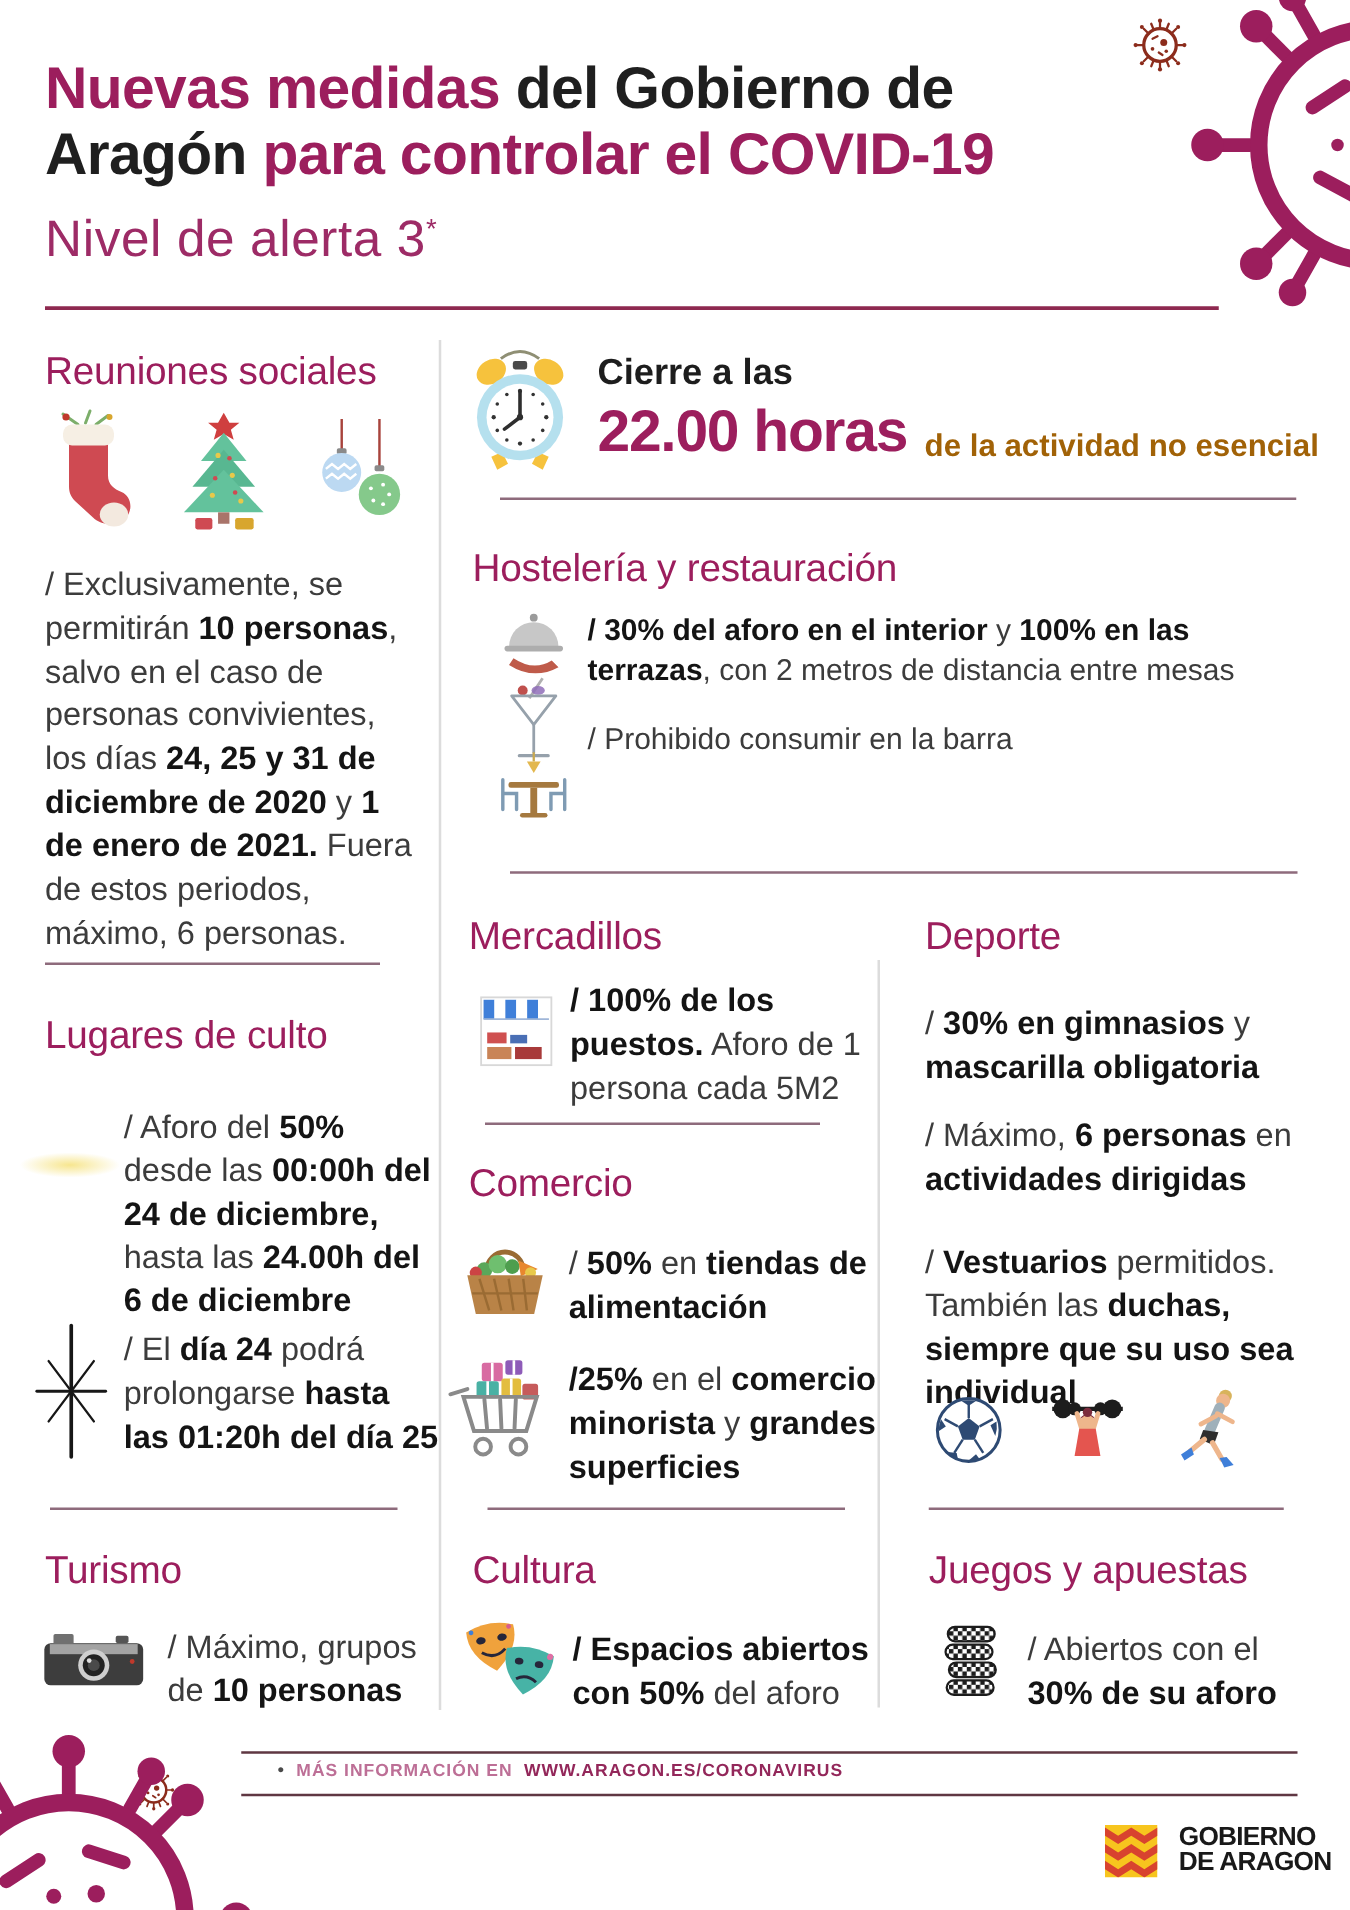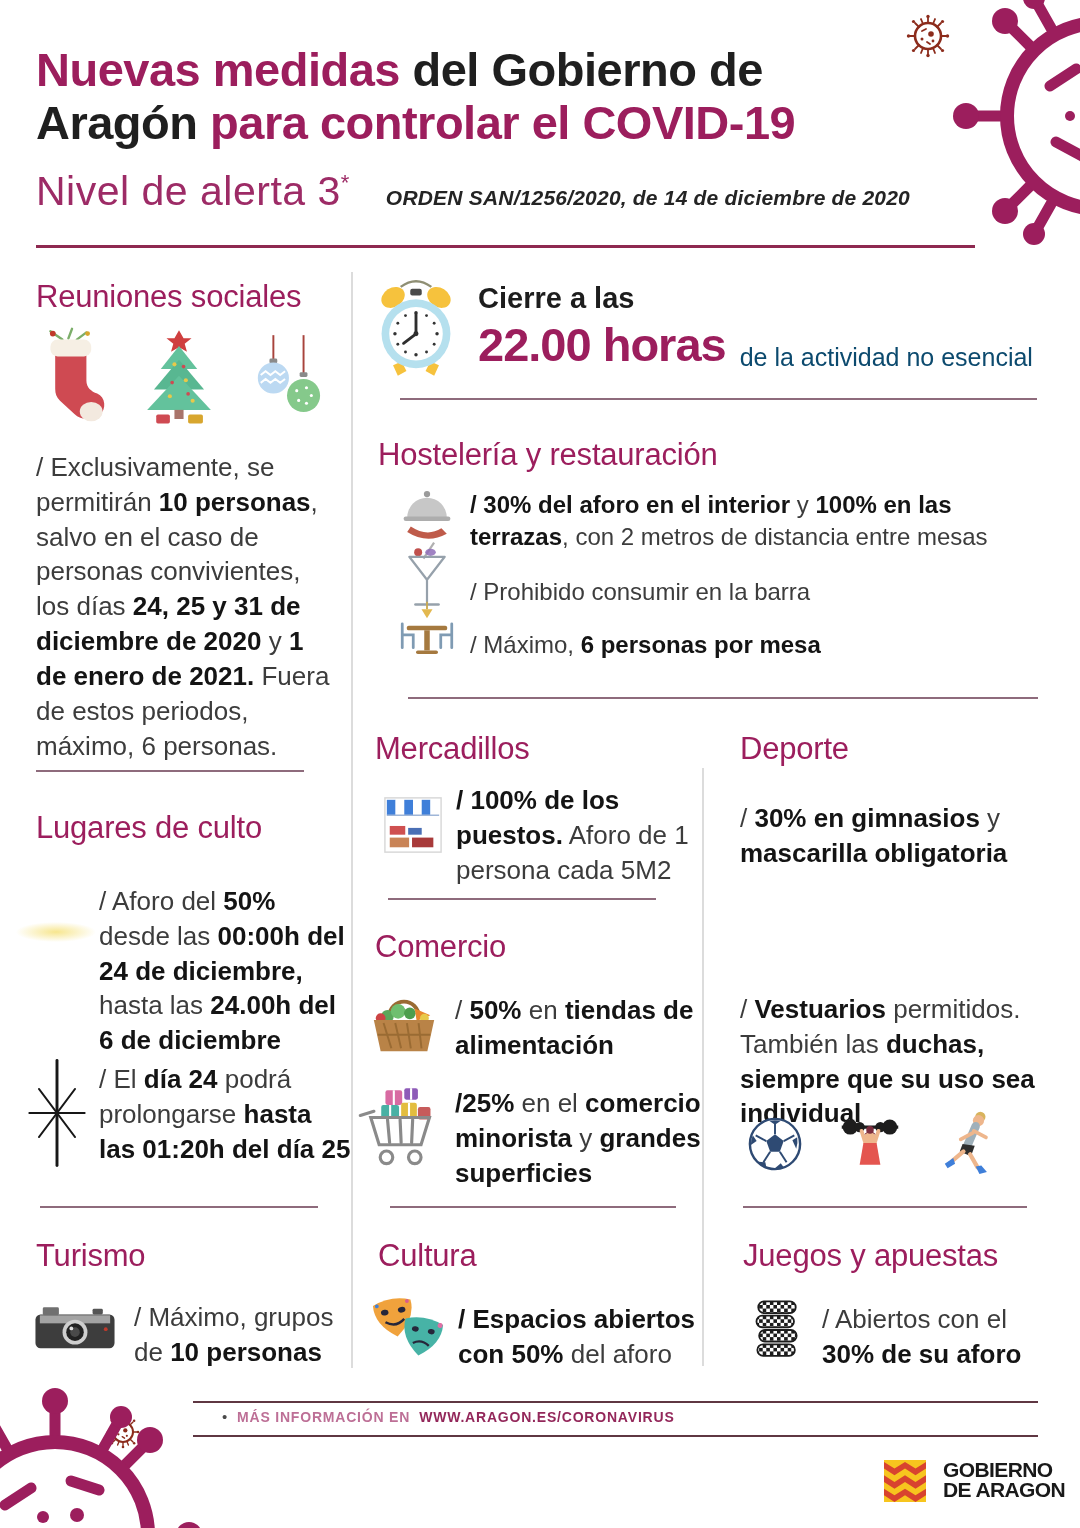--- a/index.html
+++ b/index.html
@@ -22,21 +22,21 @@
   .sb{font-weight:700;color:#141414;}
   .sr{font-weight:400;color:#3c3c3c;}
   .rule{height:2px;background:#8e6b7c;}
   .vrule{width:2px;background:#dcdcdc;}
   .frule{height:2px;background:#5f3742;}
   
   .cierre{left:478px;top:282px;width:580px;}
   .cierre-prefix{font-size:29px;font-weight:800;color:#1d1d1d;}
   .cierre-line2{display:flex;align-items:flex-end;gap:14px;margin-top:2px;}
   .cierre-time{font-size:47px;font-weight:800;color:#9c1e5d;letter-spacing:-1px;white-space:nowrap;}
-  .cierre-suffix{font-size:25px;font-weight:400;color:#0c4a6e;white-space:nowrap;}
+  .cierre-suffix{font-size:25px;font-weight:700;color:#a16207;white-space:nowrap;}
   
   .f-row{left:222px;top:1408px;display:flex;align-items:baseline;gap:9px;font-size:14px;letter-spacing:0.8px;}
   .f-bullet{color:#4a4a4a;font-size:15px;}
   .f-prefix{color:#bd6f96;font-weight:600;}
   .f-url{color:#93275a;font-weight:800;}
   .logo{left:884px;top:1460px;display:flex;align-items:flex-start;gap:17px;}
   .logo-text{font-size:21px;font-weight:800;color:#191919;line-height:0.97;letter-spacing:-0.6px;}
   svg{display:block;}
 </style>
 </head>
@@ -134,21 +134,20 @@
     </g>
   </defs>
 </svg>
 
 <div class="page">
 
   <div class="abs title"><span class="t-m">Nuevas medidas</span><span class="t-k"> del Gobierno de Aragón </span><span class="t-m">para controlar el COVID-19</span></div>
 
   <div class="abs subtitle-row">
     <div class="alert"><span>Nivel de alerta 3</span><sup>*</sup></div>
-    <div class="order">ORDEN SAN/1256/2020, de 14 de diciembre de 2020</div>
   </div>
 
   <div class="abs header-rule"></div>
 
   <svg class="abs" style="left:902px;top:10px" width="52" height="52" viewBox="0 0 52 52">
       <use href="#virus-small-shape"></use>
     </svg>
   <svg class="abs" style="left:950px;top:-34px" width="300" height="300" viewBox="0 0 300 300">
       <use href="#virus-big-shape"></use>
     </svg>
@@ -313,21 +312,20 @@
     <line x1="36" y1="2" x2="36" y2="10" stroke="#caa94f" stroke-width="2"></line>
     <polygon points="30,10 42,10 36,20" fill="#e3b84f"></polygon>
     <g stroke="#7f9bb3" stroke-width="3" fill="none" stroke-linecap="round">
       <path d="M9 26 V52 M9 38 H21 V52"></path>
       <path d="M63 26 V52 M63 38 H51 V52"></path>
     </g>
     <rect x="14" y="28" width="44" height="5" rx="2" fill="#a5793f"></rect>
     <rect x="33" y="33" width="6" height="22" fill="#a5793f"></rect>
     <rect x="24" y="55" width="24" height="4" rx="2" fill="#a5793f"></rect>
   </svg>
-  <div class="abs txt-sm" style="left:470px;top:629px;width:560px"><span class="sr">/  Máximo, </span><span class="sb">6 personas por mesa</span></div>
 
   <div class="abs rule" style="left:408px;top:697px;width:630px"></div>
 
   <div class="abs sec-title" style="left:375px;top:731px">Mercadillos</div>
   <svg class="abs" style="left:382px;top:792px" width="62" height="66" viewBox="0 0 64 64">
     <rect x="3" y="4" width="58" height="56" fill="#ffffff" stroke="#d8d8d8" stroke-width="1.5"></rect>
     <g>
       <rect x="5" y="6" width="9" height="16" fill="#3f7fd9"></rect>
         <rect x="14" y="6" width="9" height="16" fill="#ffffff"></rect>
       <rect x="23" y="6" width="9" height="16" fill="#3f7fd9"></rect>
@@ -384,20 +382,21 @@
         <line x1="44" y1="34" x2="45" y2="56"></line>
         <line x1="56" y1="34" x2="55" y2="56"></line>
     </g>
     <circle cx="31" cy="70" r="6" fill="#ffffff" stroke="#8a8a8a" stroke-width="3"></circle>
     <circle cx="58" cy="70" r="6" fill="#ffffff" stroke="#8a8a8a" stroke-width="3"></circle>
   </svg>
   <div class="abs txt" style="left:455px;top:1086px;width:266px"><span class="sb">/25%</span><span class="sr"> en el </span><span class="sb">comercio minorista</span><span class="sr"> y </span><span class="sb">grandes superficies</span></div>
 
   <div class="abs sec-title" style="left:740px;top:731px">Deporte</div>
   <div class="abs txt" style="left:740px;top:801px;width:302px"><span class="sr">/ </span><span class="sb">30% en gimnasios</span><span class="sr"> y </span><span class="sb">mascarilla obligatoria</span></div>
+  <div class="abs txt" style="left:740px;top:891px;width:302px"><span class="sr">/ Máximo, </span><span class="sb">6 personas</span><span class="sr"> en </span><span class="sb">actividades dirigidas</span></div>
   <div class="abs txt" style="left:740px;top:992px;width:308px"><span class="sr">/ </span><span class="sb">Vestuarios</span><span class="sr"> permitidos. También las </span><span class="sb">duchas, siempre que su uso sea individual</span></div>
 
   <svg class="abs" style="left:747px;top:1116px" width="56" height="56" viewBox="0 0 58 58">
     <circle cx="29" cy="29" r="26" fill="#ffffff" stroke="#2e4a73" stroke-width="2.5"></circle>
     <polygon points="29,19 38,26 34,37 24,37 20,26" fill="#2e4a73"></polygon>
     <g stroke="#2e4a73" stroke-width="2">
       <line x1="29" y1="19" x2="29" y2="7"></line>
         <line x1="38" y1="26" x2="49" y2="20"></line>
       <line x1="34" y1="37" x2="41" y2="48"></line>
         <line x1="24" y1="37" x2="17" y2="48"></line>

